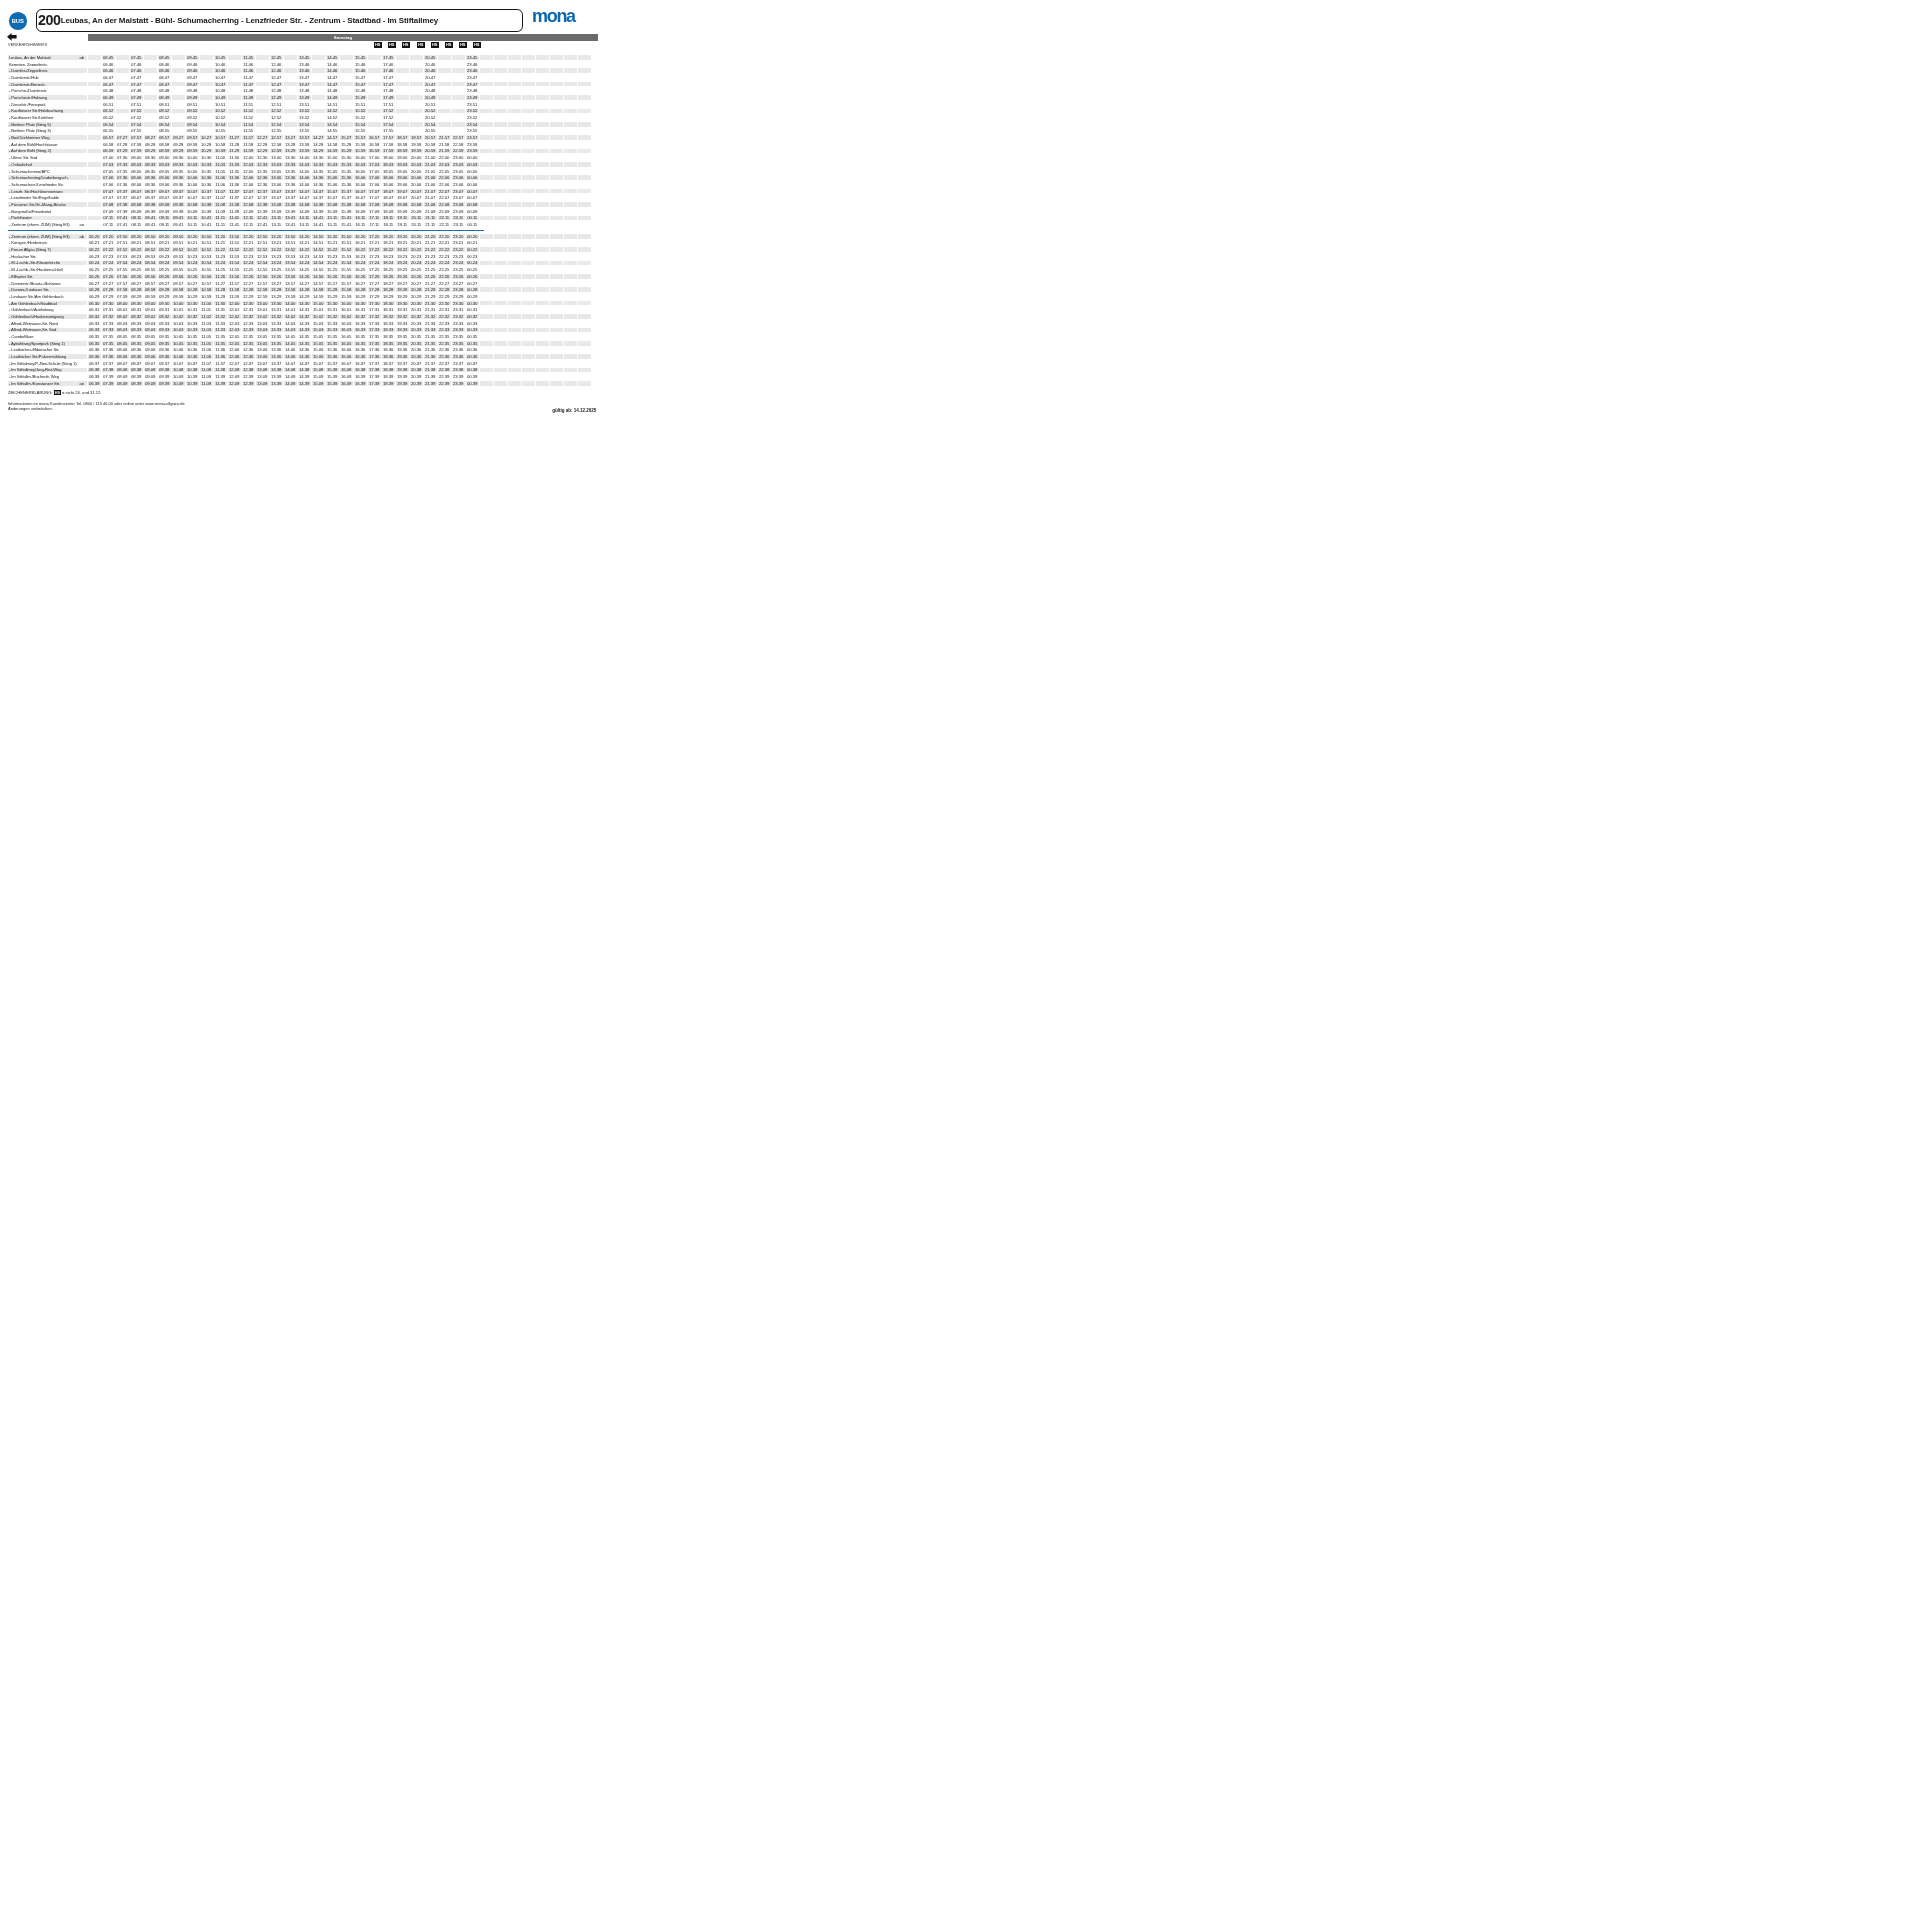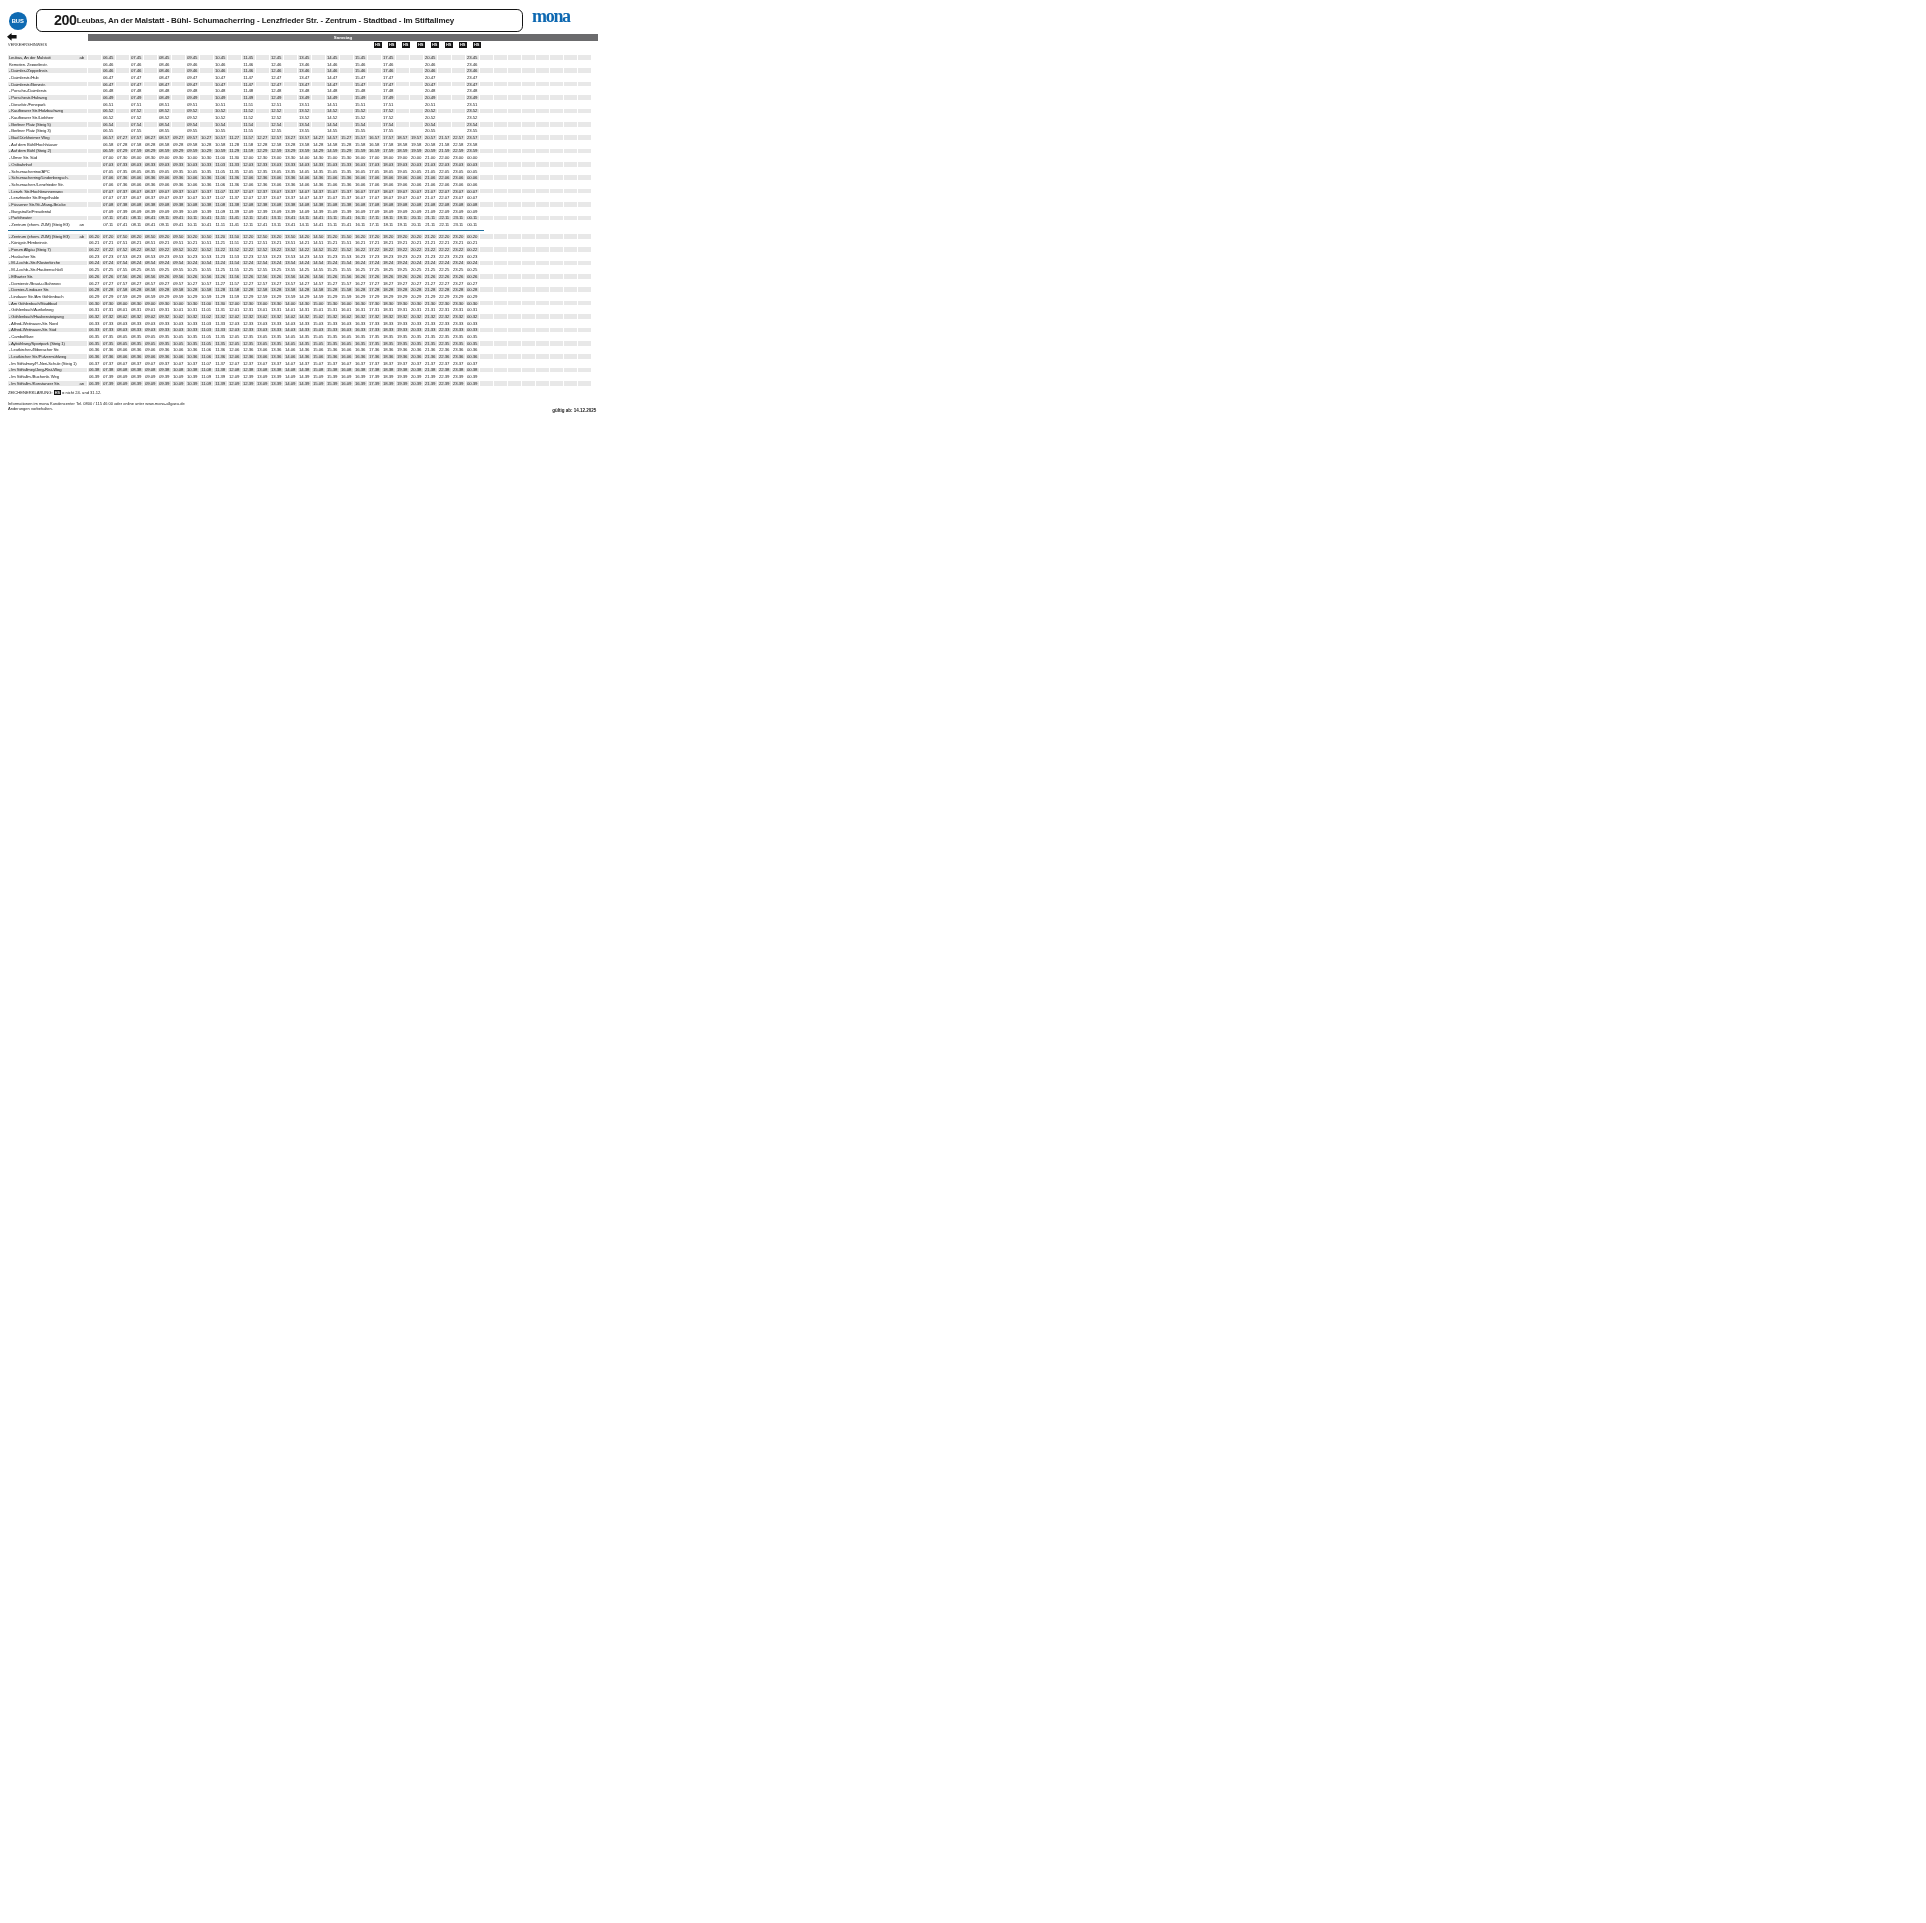--- a/index.html
+++ b/index.html
@@ -5,25 +5,25 @@
   html,body{margin:0;padding:0;background:#ffffff;}
   .stage{position:relative;width:604px;height:427px;background:#fff;
          font-family:"Liberation Sans",sans-serif;color:#1b1b1b;overflow:hidden;}
 
   
   .bus-badge{position:absolute;left:8.5px;top:12px;width:18.5px;height:18px;border-radius:50%;
              background:#0e6ab2;color:#fff;font-weight:bold;font-size:5.8px;
              display:flex;align-items:center;justify-content:center;letter-spacing:0;}
   .line-box{position:absolute;left:36px;top:8.9px;width:487px;height:23px;border:1.3px solid #141414;
             border-radius:5.8px;box-sizing:border-box;display:flex;align-items:center;background:#fff;}
-  .line-number{margin-left:17px;font-size:14.3px;font-weight:bold;letter-spacing:-0.4px;}
+  .line-number{margin-left:1px;font-size:14.3px;font-weight:bold;letter-spacing:-0.4px;}
   .route-title{flex:1;text-align:left;font-size:8px;font-weight:bold;letter-spacing:-0.1px;
                padding-right:11.6px;white-space:nowrap;}
   .mona-logo{position:absolute;left:532px;top:5.4px;color:#0d68b1;font-size:18px;font-weight:bold;
-             letter-spacing:-1.3px;line-height:23px;font-family:Liberation Serif, serif;}
+             letter-spacing:-1.3px;line-height:23px;}
   .back-arrow{position:absolute;left:7px;top:33px;width:9.6px;height:7.7px;}
   .day-bar{position:absolute;left:88px;top:34px;width:510px;height:7.3px;background:#6b6b6d;
            display:flex;align-items:center;justify-content:center;}
   .day-bar span{color:#fff;font-weight:bold;font-size:4.4px;}
   .hinweis{position:absolute;left:8px;top:43px;font-size:3.7px;letter-spacing:0.2px;}
   .hs-strip{position:absolute;left:7.7px;top:42px;width:596px;height:6.2px;}
   .hs{position:absolute;top:0;width:8px;height:5.8px;background:#141414;color:#fff;
       font-size:3.9px;font-weight:bold;display:flex;align-items:center;justify-content:center;}
 
   

